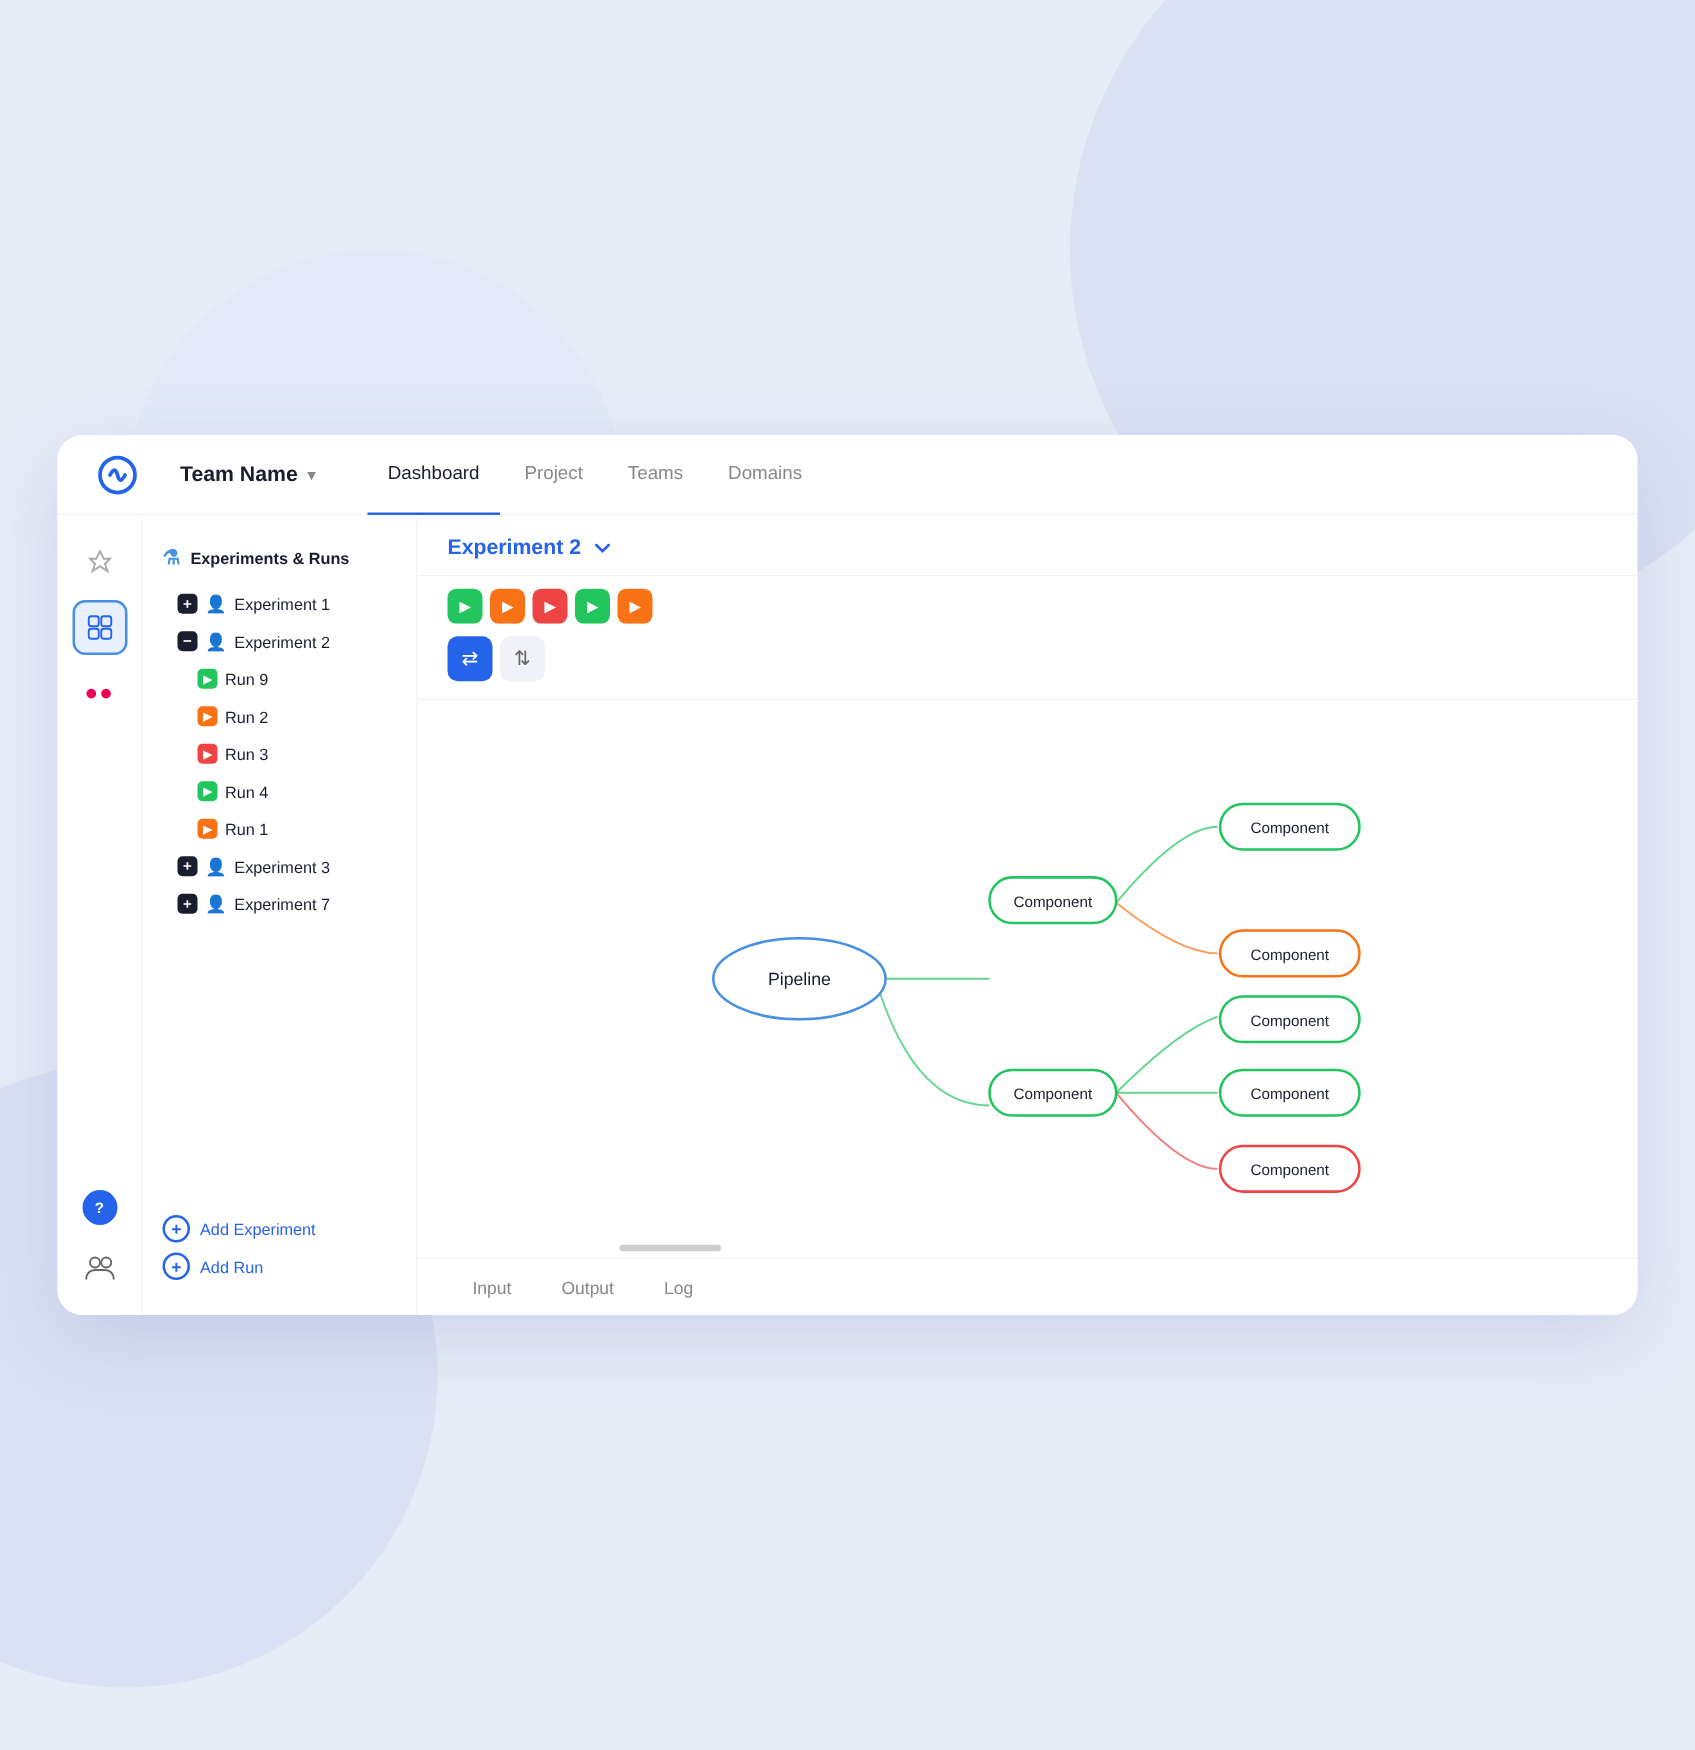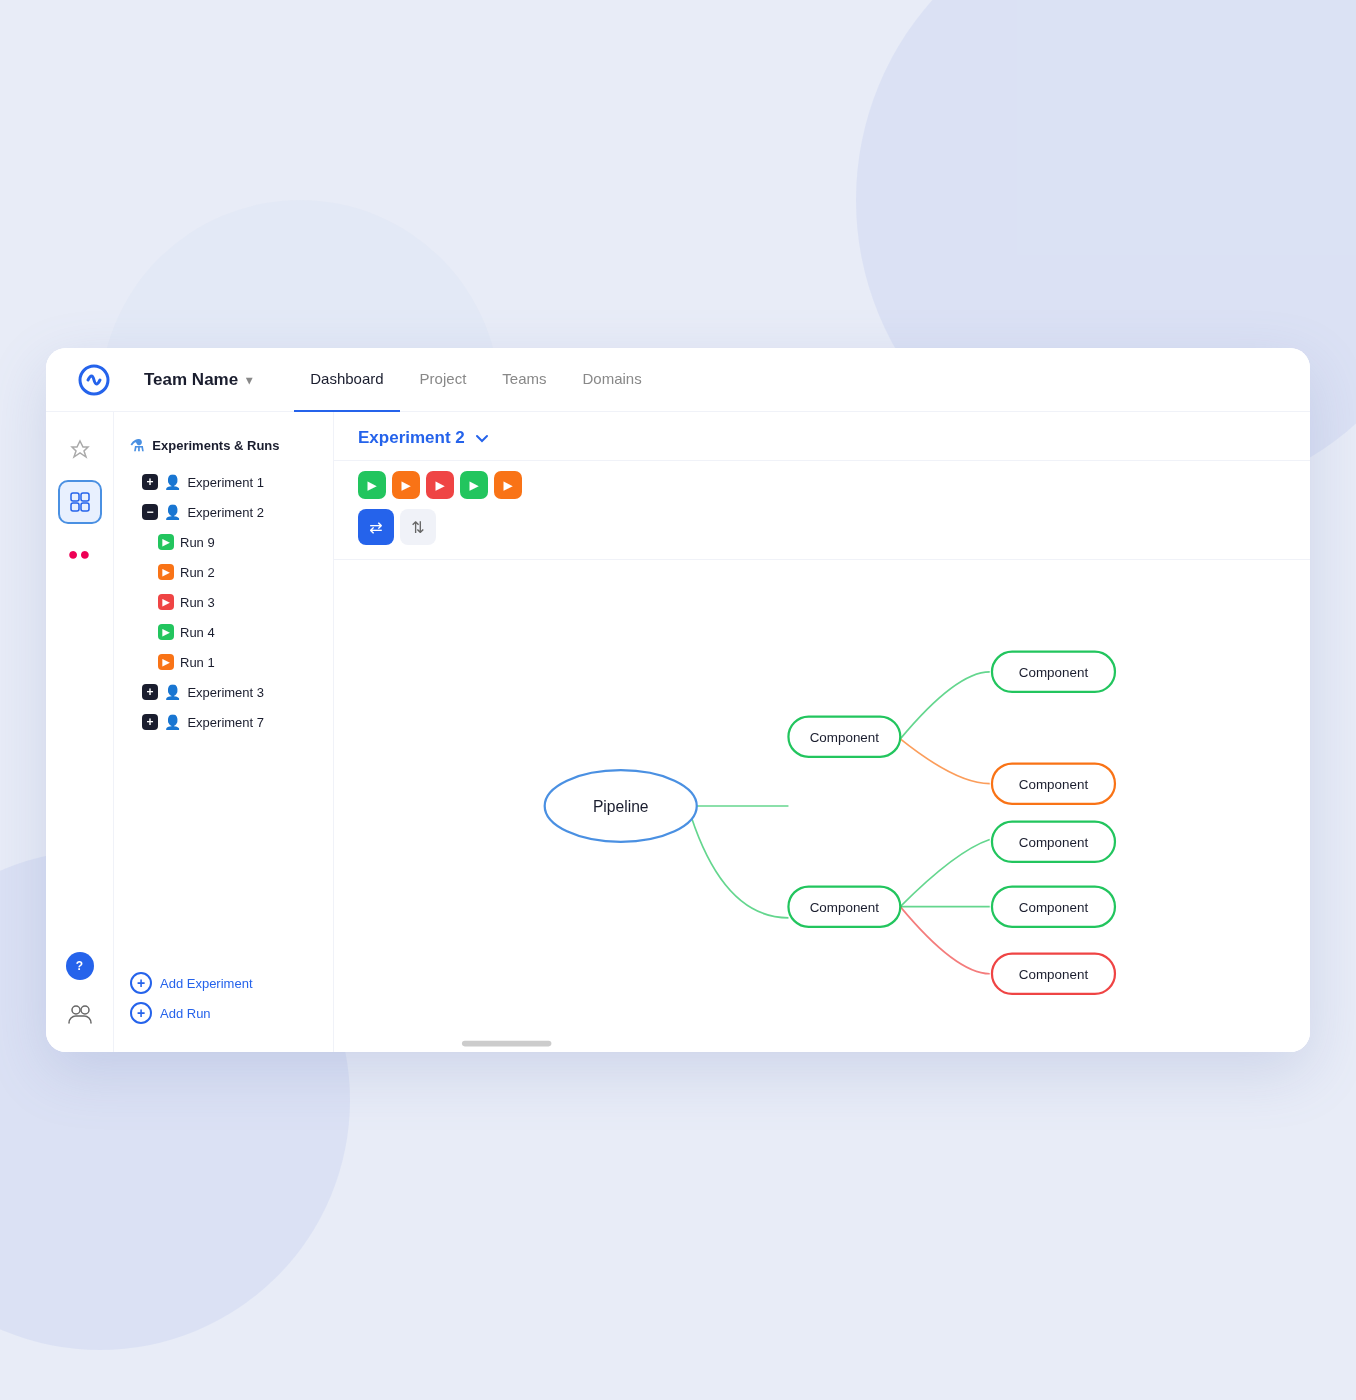--- a/index.html
+++ b/index.html
@@ -558,16 +558,21 @@
           <rect x="492" y="292" width="110" height="36" rx="18" fill="white" stroke="#22c55e" stroke-width="2"></rect>
           <text x="547" y="315" text-anchor="middle" font-size="12" font-family="sans-serif" fill="#1a1d2e">Component</text>
 
           <rect x="492" y="352" width="110" height="36" rx="18" fill="white" stroke="#ef4444" stroke-width="2"></rect>
           <text x="547" y="375" text-anchor="middle" font-size="12" font-family="sans-serif" fill="#1a1d2e">Component</text>
 
           <rect x="18" y="430" width="80" height="5" rx="2.5" fill="#ccc"></rect>
         </svg>
       </div>
 
+      <div class="bottom-tabs">
+        <div class="bottom-tab">Input</div>
+        <div class="bottom-tab">Output</div>
+        <div class="bottom-tab">Log</div>
+      </div>
 
     </div>
   </div>
 </div>
 
 </body></html>

